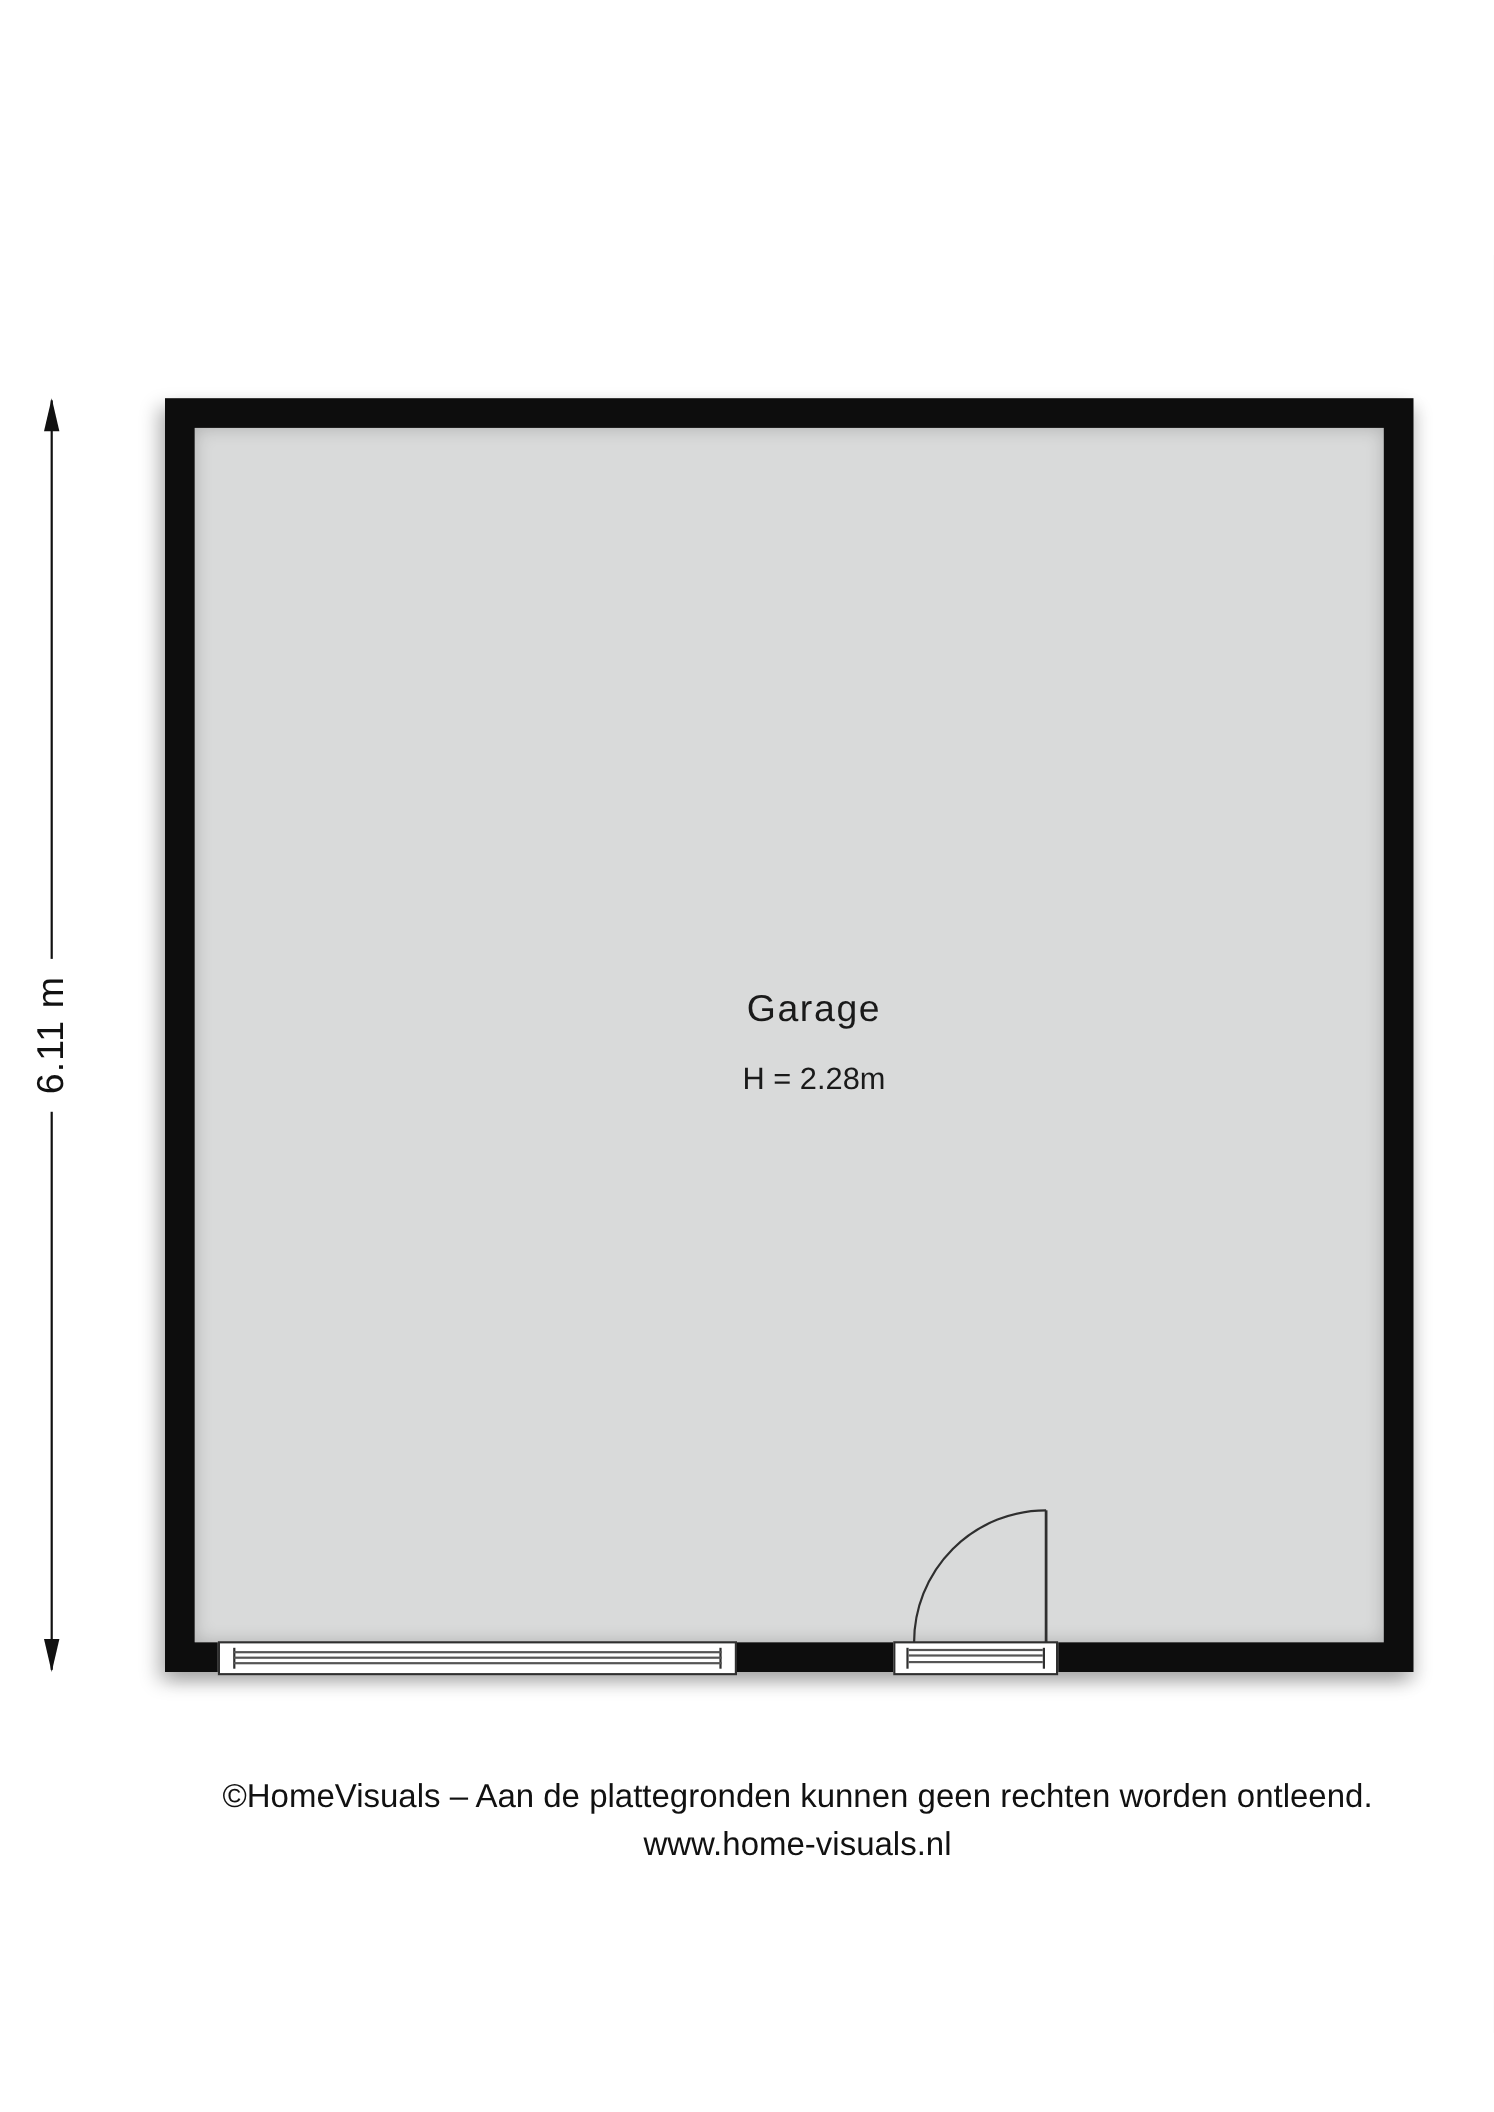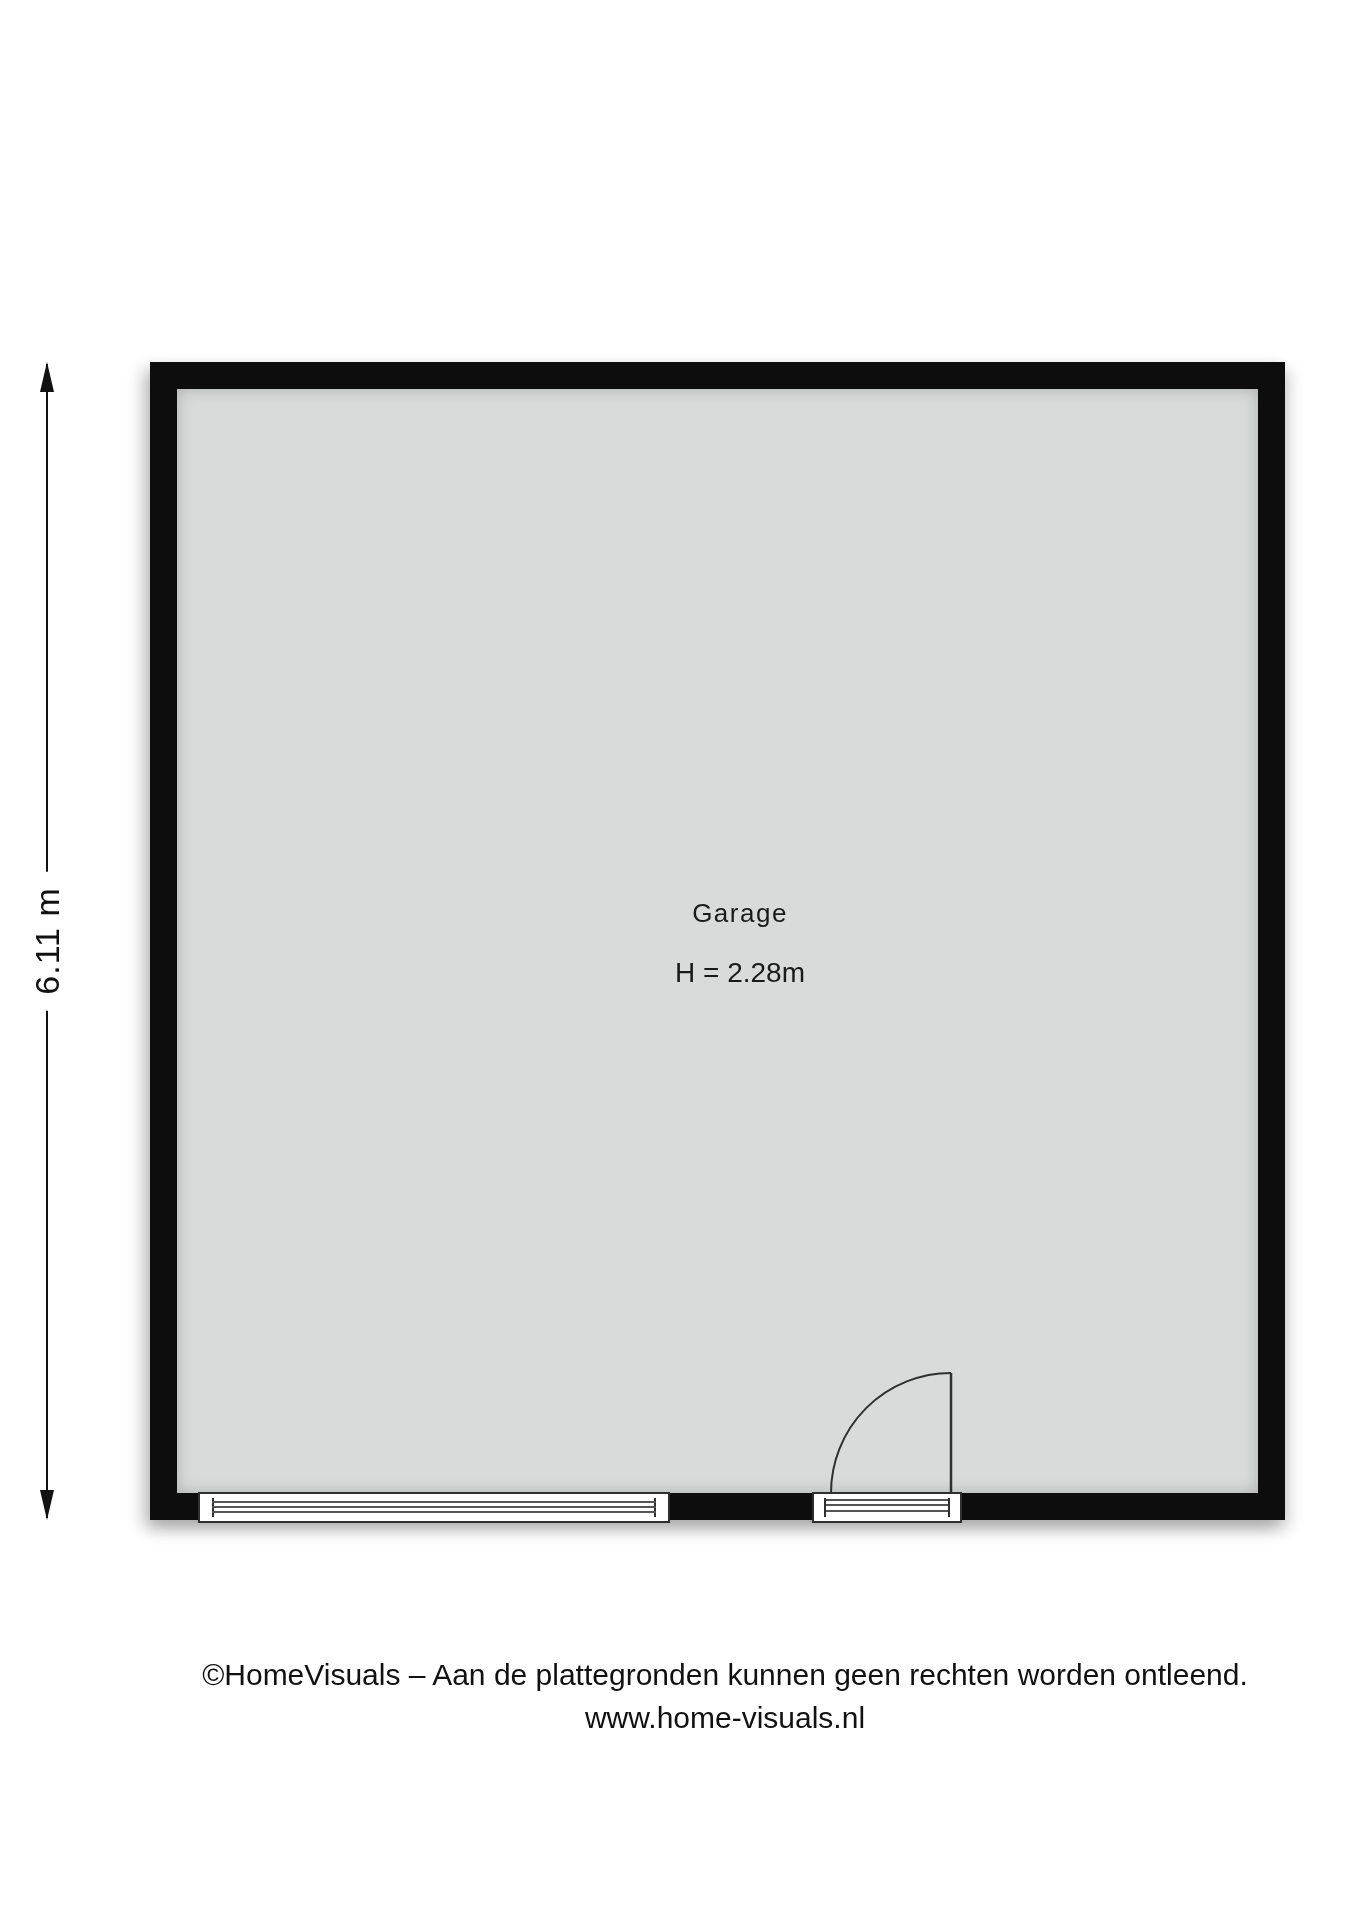--- a/index.html
+++ b/index.html
@@ -33,38 +33,38 @@
     position:absolute;left:150px;top:362px;width:1135px;height:1158px;
     background:#0d0d0d;
     box-shadow:-6px 8px 16px rgba(0,0,0,.28), 6px 8px 14px rgba(0,0,0,.12);
   }
   .floor{
     position:absolute;left:27px;top:27px;right:27px;bottom:27px;
     background:#d9dada;
     box-shadow:inset 0 0 16px rgba(0,0,0,.20);
   }
   .room-label{position:absolute;left:590px;top:536px;transform:translateX(-50%);text-align:center;}
-  .room-name{font-size:26px;letter-spacing:1.5px;color:#1a1a1a;}
+  .room-name{font-size:34px;letter-spacing:1.5px;color:#1a1a1a;}
   .room-height{font-size:28px;margin-top:28px;color:#1a1a1a;}
 
   
   .opening{
     position:absolute;top:1130px;height:31px;background:#ffffff;
     border:2px solid #2f2f2f;box-sizing:border-box;
   }
   .opening .pane{position:absolute;left:12px;right:12px;height:2px;background:#555;}
   .opening .post{position:absolute;width:2px;top:4px;bottom:4px;background:#2f2f2f;}
   .win{left:48px;width:472px;}
   .sill{left:662px;width:150px;}
   .door-svg{position:absolute;left:0;top:0;width:1135px;height:1158px;pointer-events:none;}
 
   
   .footer{
     position:absolute;left:92px;width:1266px;top:1612px;
-    text-align:center;font-size:30px;line-height:43px;color:#111;margin-top:41px;
+    text-align:center;font-size:30px;line-height:43px;color:#111;
   }
 </style>
 </head>
 <body>
 
 <div class="canvas">
 
 
   <div class="dim-left">
     <div class="v-line"></div>

